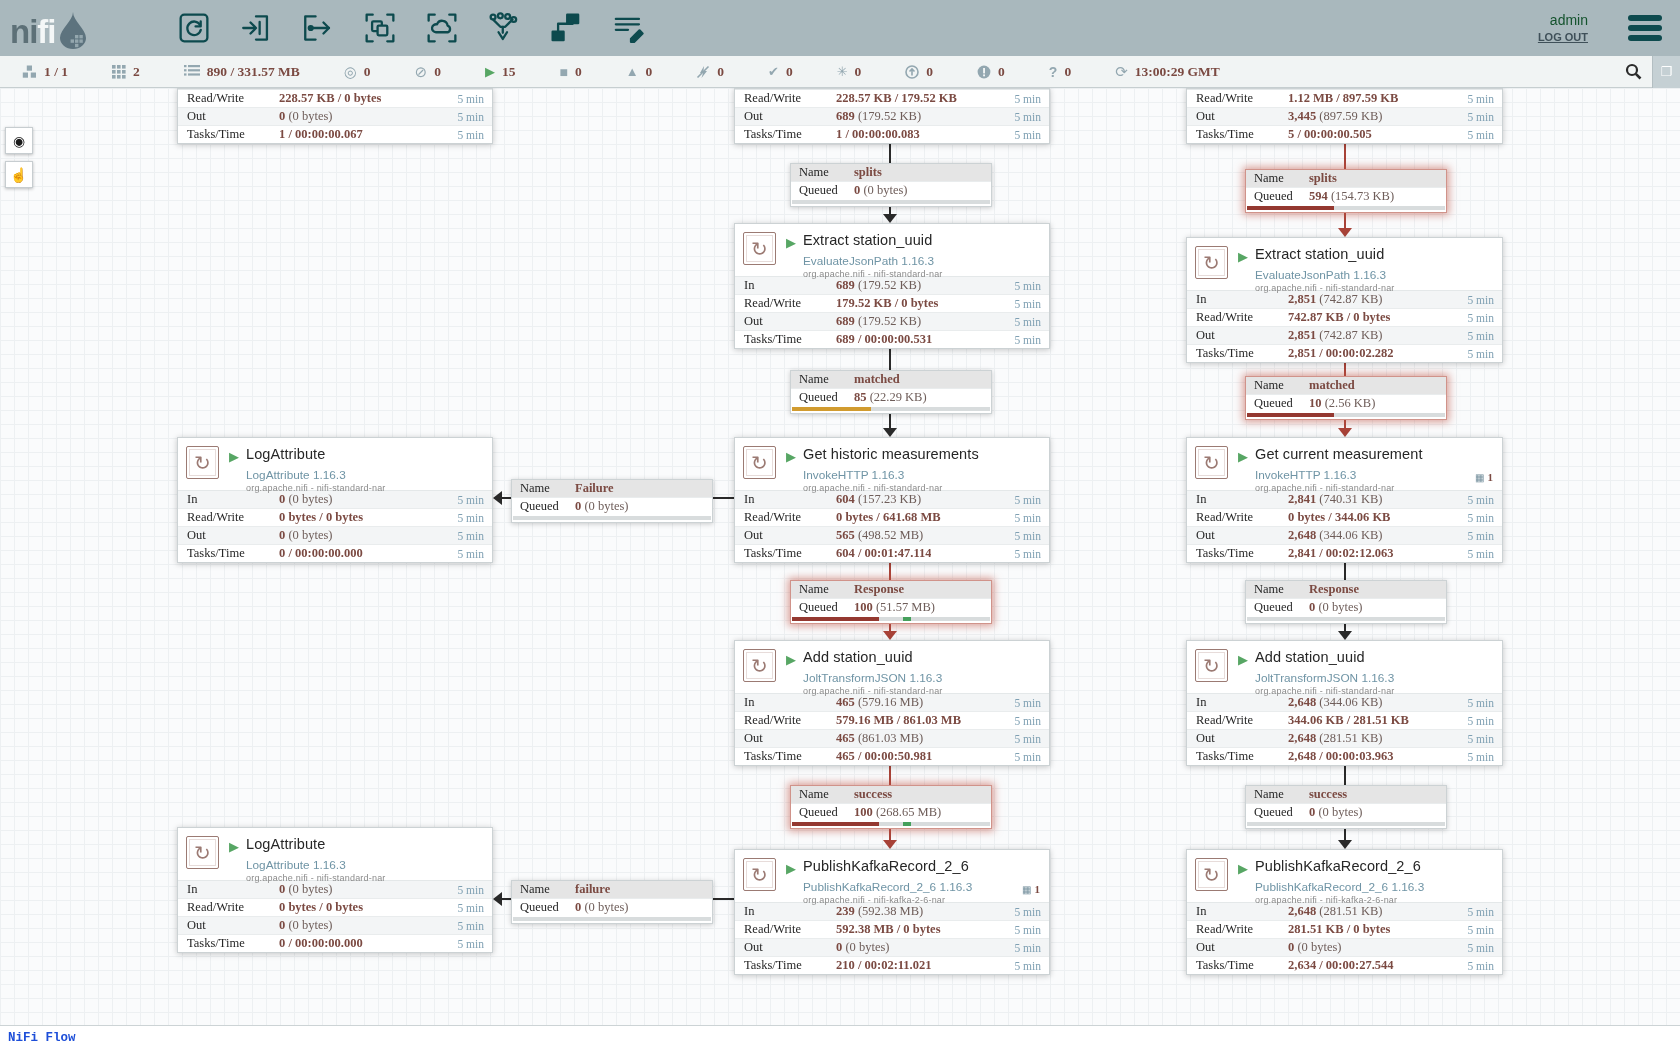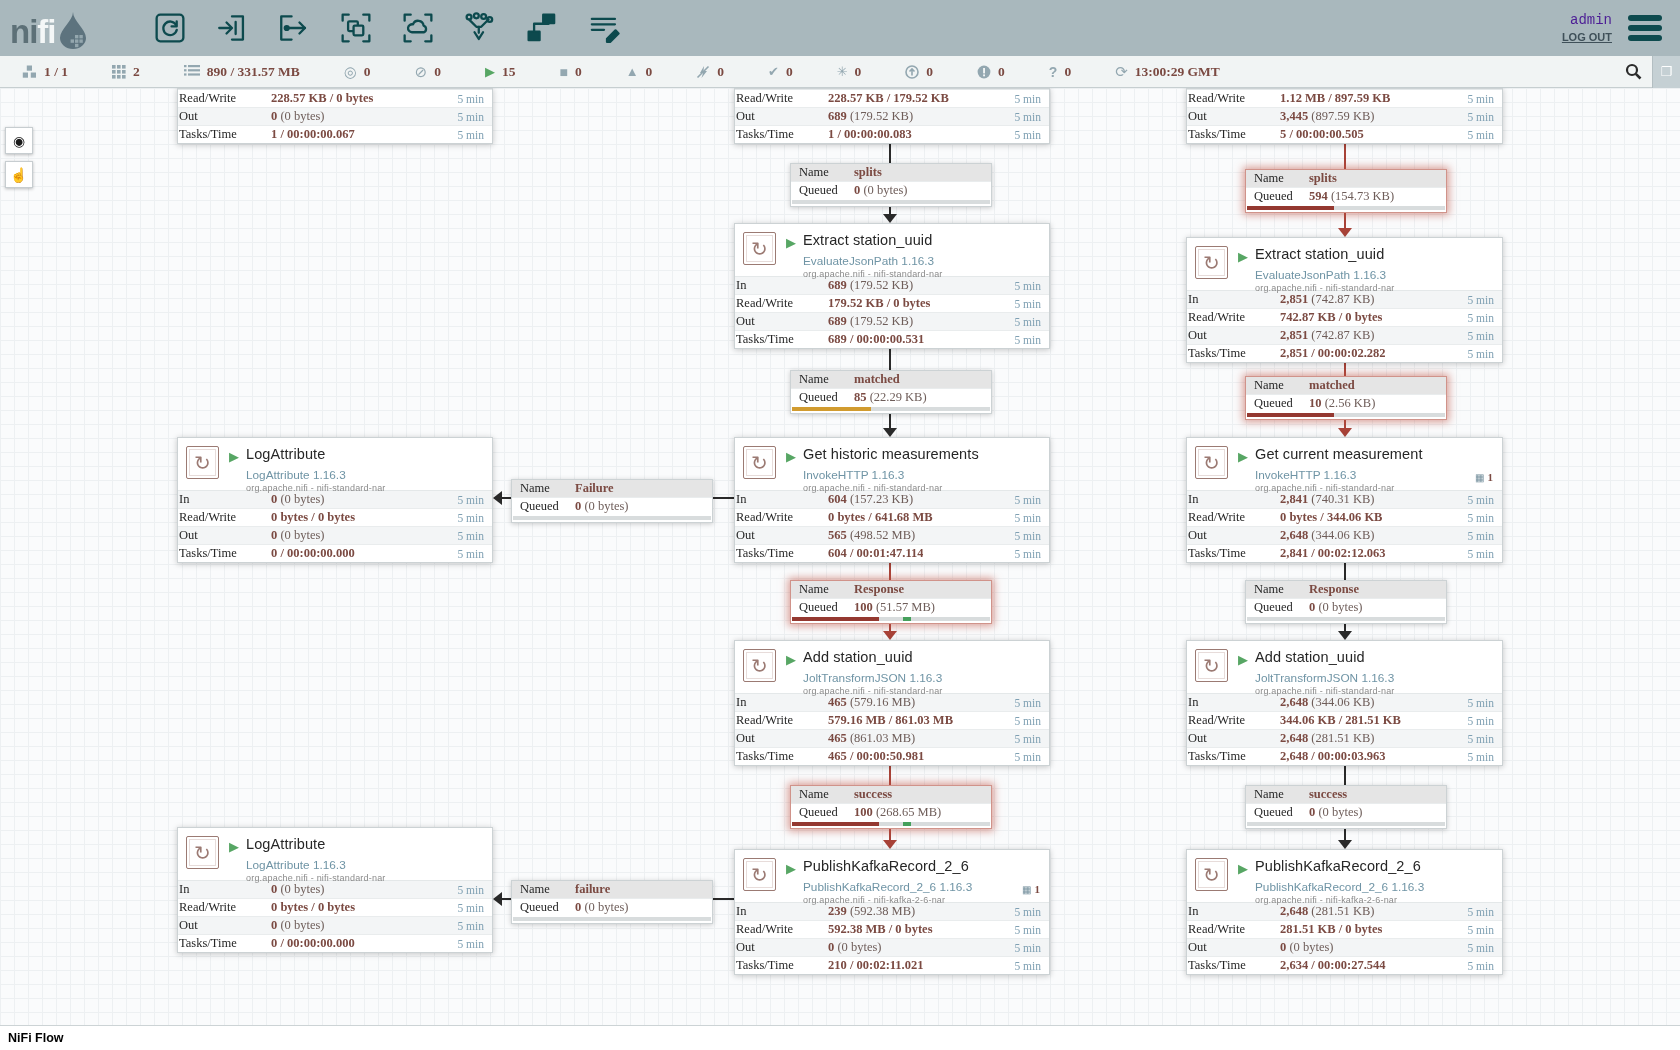--- a/index.html
+++ b/index.html
@@ -1,31 +1,31 @@
 <!DOCTYPE html>
 <html><head>
 <meta charset="utf-8">
 <style>
   html,body{margin:0;padding:0;background:#e8eaec;}
   .app{position:relative;width:1680px;height:1050px;overflow:hidden;background:#fafbfc;
        font-family:"Liberation Sans",sans-serif;-webkit-font-smoothing:antialiased;}
 
   
   .topbar{position:absolute;left:0;top:0;width:100%;height:56px;background:#a9b8bd;
-          display:flex;align-items:center;z-index:10;}
+          display:flex;align-items:center;z-index:10;gap:24px;}
   .logo{display:flex;align-items:baseline;padding-left:10px;user-select:none;}
   .logo .ni{font-size:33px;font-weight:bold;color:#5d7077;letter-spacing:-1px;}
   .logo .fi{font-size:33px;font-weight:bold;color:#f4f7f7;letter-spacing:-1px;}
   .logo svg{margin-left:2px;transform:translateY(6px);}
   .tools{display:flex;align-items:center;margin-left:62px;gap:22px;}
   .tool-btn{width:40px;height:40px;display:flex;align-items:center;justify-content:center;
             background:transparent;border:none;cursor:grab;padding:0;}
   .tool-btn svg{stroke:#0d4a4e;fill:none;stroke-width:1.9;stroke-linecap:round;stroke-linejoin:round;}
   .user-block{margin-left:auto;text-align:right;margin-right:16px;line-height:1.35;}
-  .user-name{font-family:Liberation Mono, monospace;font-size:14px;color:#4c1d95;}
+  .user-name{font-family:Liberation Sans, sans-serif;font-size:14px;color:#14532d;}
   .logout{font-size:11px;font-weight:bold;color:#3f5059;text-decoration:underline;cursor:pointer;}
   .burger{width:34px;height:26px;margin-right:18px;display:flex;flex-direction:column;
           justify-content:space-between;background:none;border:none;cursor:pointer;padding:0;}
   .burger span{display:block;height:6px;border-radius:3px;background:#0d4a4e;}
 
   
   .statsbar{position:absolute;left:0;top:56px;width:100%;height:32px;background:#f1f4f4;
             border-bottom:1px solid #c6ced0;display:flex;align-items:center;z-index:9;
             padding-left:22px;box-sizing:border-box;}
   .stat{display:flex;align-items:center;gap:7px;margin-right:44px;white-space:nowrap;}
@@ -62,21 +62,21 @@
   .porg{font-size:9px;color:#8a8a8a;margin-top:1px;letter-spacing:.2px;}
   .badge{position:absolute;right:9px;top:33px;display:flex;align-items:center;gap:3px;}
   .badge .bg-icon{color:#728e9b;font-size:10px;}
   .badge b{font-family:"Liberation Serif",serif;font-size:11px;color:#7b4a42;}
   .rows{border-top:1px solid #e4e8e9;}
   .r{display:flex;align-items:center;height:17px;font-family:"Liberation Serif",serif;
      font-size:12.5px;border-top:1px solid #e9eced;}
   .r:first-child{border-top:none;}
   .proc:not(.partial) .r:nth-child(odd){background:#f3f5f6;}
   .proc.partial .r:nth-child(even){background:#f3f5f6;}
-  .rl{width:92px;padding-left:1px;color:#262626;flex:0 0 auto;}
+  .rl{width:92px;padding-left:9px;color:#262626;flex:0 0 auto;}
   .rv{color:#6e5d59;white-space:nowrap;overflow:hidden;}
   .rv b{color:#7b4a42;}
   .rw{margin-left:auto;padding-right:8px;color:#7fa0b3;font-size:11.5px;flex:0 0 auto;}
 
   
   .clabel{position:absolute;background:#fff;border:1px solid #ccd2d4;box-sizing:border-box;
           box-shadow:0 1px 5px rgba(0,0,0,.2);z-index:3;cursor:pointer;}
   .clabel.alert{border-color:#d0938a;box-shadow:0 0 8px 2px rgba(190,80,66,.55);}
   .lr{display:flex;align-items:center;height:17px;font-family:"Liberation Serif",serif;font-size:12.5px;
       border-top:1px solid #e9eced;}
@@ -88,21 +88,21 @@
   .fill{position:absolute;top:0;height:4px;}
 
   
   .palette-btn{position:absolute;width:28px;height:27px;background:#fff;border:1px solid #c7cdd0;
                box-shadow:0 1px 3px rgba(0,0,0,.25);z-index:5;display:flex;align-items:center;
                justify-content:center;cursor:pointer;padding:0;font-size:14px;color:#1c1c1c;}
 
   
   .footer{position:absolute;left:0;bottom:0;width:100%;height:24px;background:#ffffff;
           border-top:1px solid #ccd3d5;z-index:10;display:flex;align-items:center;}
-  .crumb{font-size:12.5px;font-weight:bold;color:#000000;margin-left:8px;cursor:pointer;}
+  .crumb{font-size:12.5px;font-weight:bold;color:#1d4ed8;margin-left:8px;cursor:pointer;font-family:Liberation Mono, monospace;}
 </style>
 </head>
 <body>
 
 <div class="app">
 
   <header class="topbar">
     <div class="logo">
       <span class="ni">ni</span>
         <span class="fi">fi</span>

